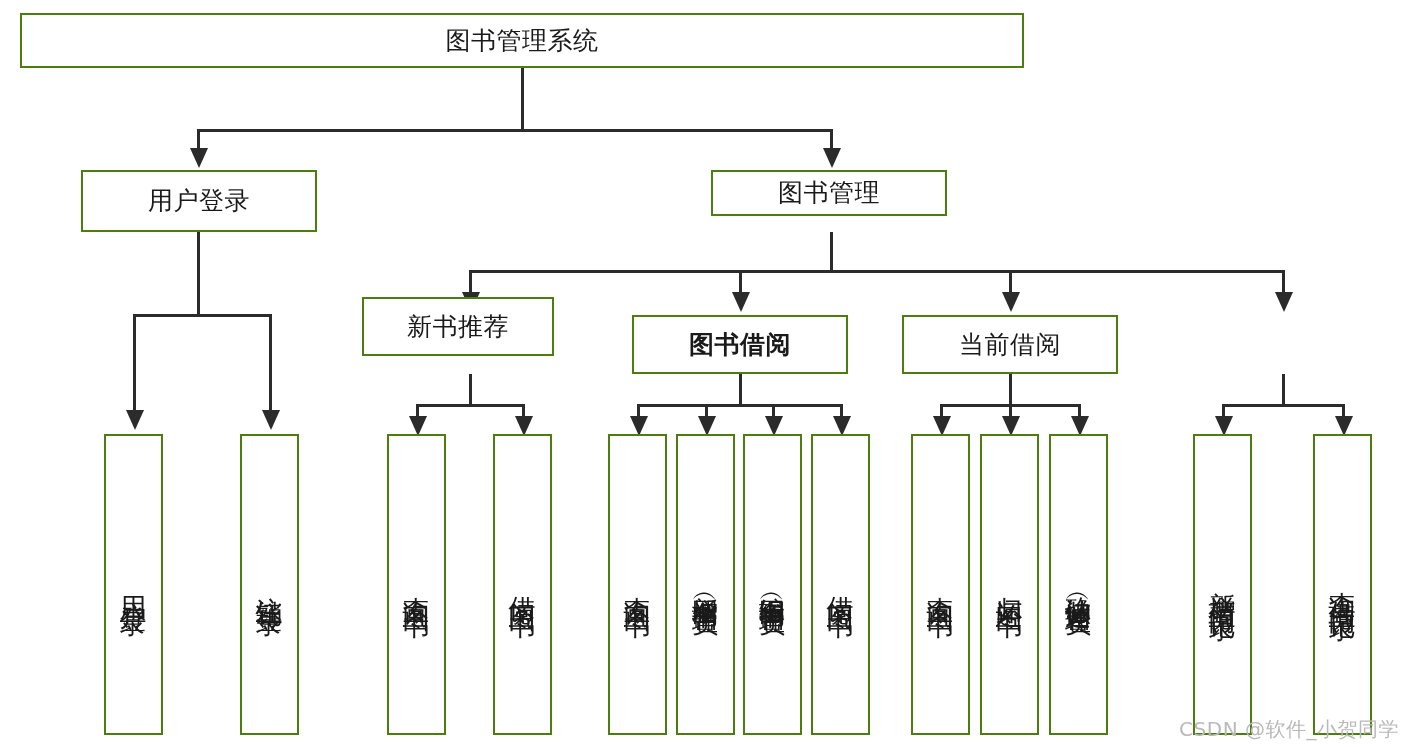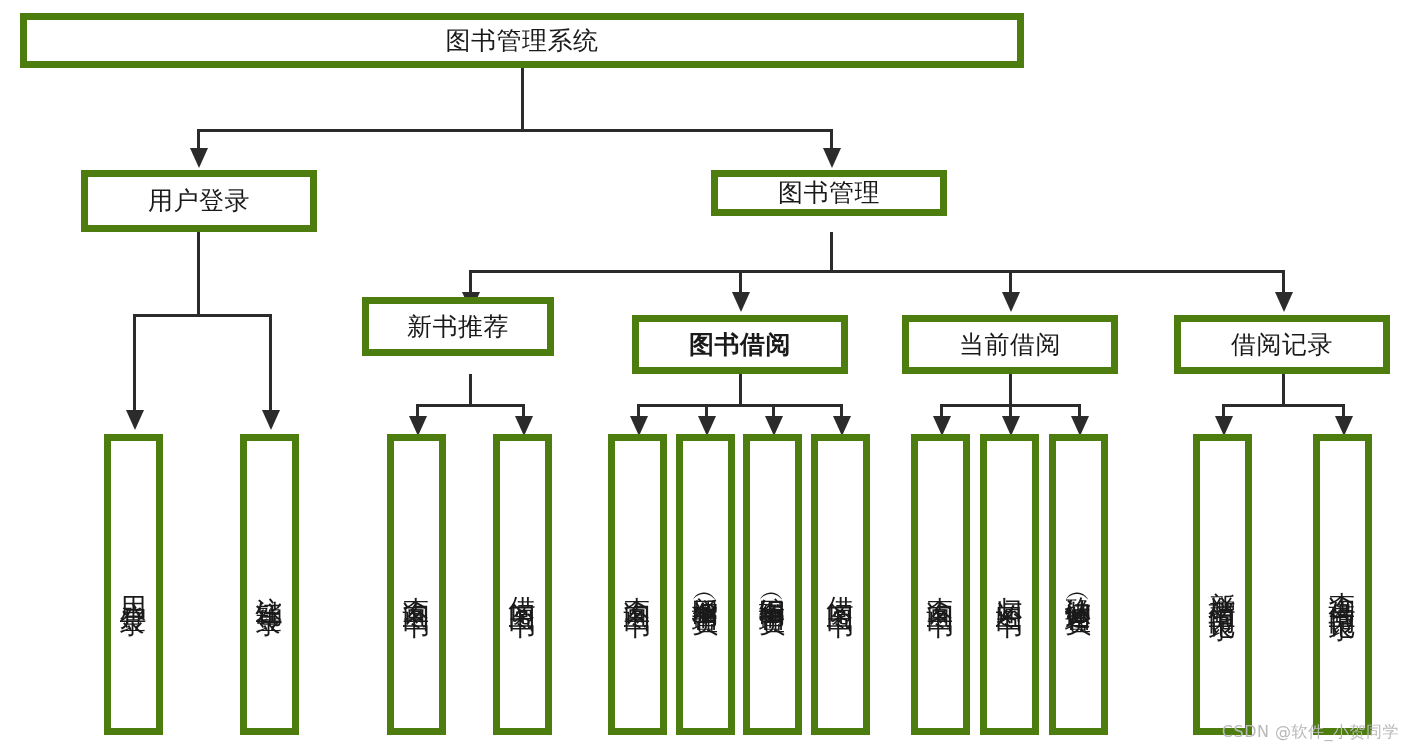--- a/index.html
+++ b/index.html
@@ -14,21 +14,21 @@
   #diagram-root {
     position: relative;
     width: 1405px;
     height: 747px;
     background: #ffffff;
     overflow: hidden;
   }
   .node {
     position: absolute;
     box-sizing: border-box;
-    border: 7px solid #4d7c0f;
+    border: 2px solid #4d7c0f;
     background: #ffffff;
     display: flex;
     align-items: center;
     justify-content: center;
     color: #1a1a1a;
   }
   .node .node-label {
     display: block;
     text-align: center;
     line-height: 1.12;
@@ -74,21 +74,21 @@
     width: 0;
     height: 0;
     border-left: 9px solid transparent;
     border-right: 9px solid transparent;
     border-top: 20px solid #2b2b2b;
   }
   #watermark {
     position: absolute;
     right: 6px;
     bottom: 4px;
-    font-size: 16px;
+    font-size: 20px;
     color: #b9b9b9;
     letter-spacing: 0.5px;
     white-space: nowrap;
     user-select: none;
   }
 </style>
 </head>
 <body>
 
 <div id="diagram-root">
@@ -132,23 +132,20 @@
   <div class="arrow" style="left:1275px; top:292px;"></div>
 
   <div class="node horiz" style="left:362px; top:297px; width:192px; height:59px;">
     <span class="node-label">新书推荐</span>
   </div>
   <div class="node horiz" style="left:632px; top:315px; width:216px; height:59px;font-weight:bold;">
     <span class="node-label">图书借阅</span>
   </div>
   <div class="node horiz" style="left:902px; top:315px; width:216px; height:59px;font-family:Liberation Serif, serif;">
     <span class="node-label">当前借阅</span>
-  </div>
-  <div class="node horiz" style="left:1174px; top:315px; width:216px; height:59px;">
-    <span class="node-label">借阅记录</span>
   </div>
 
   <div class="vline" style="left:469px; top:374px; height:32px;"></div>
   <div class="hline" style="left:416px; top:404px; width:109px;"></div>
   <div class="vline" style="left:416px; top:404px; height:14px;"></div>
   <div class="arrow" style="left:409px; top:416px;"></div>
   <div class="vline" style="left:522px; top:404px; height:14px;"></div>
   <div class="arrow" style="left:515px; top:416px;"></div>
 
   <div class="vline" style="left:739px; top:374px; height:32px;"></div>

